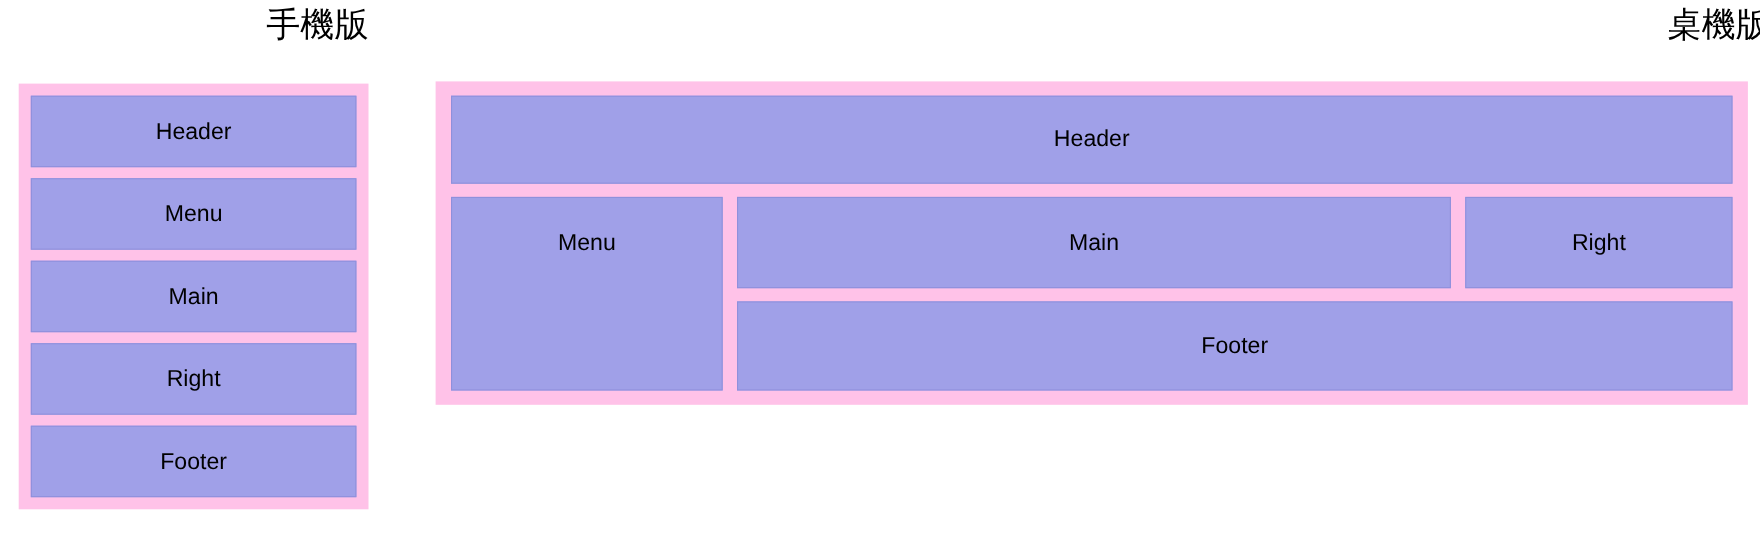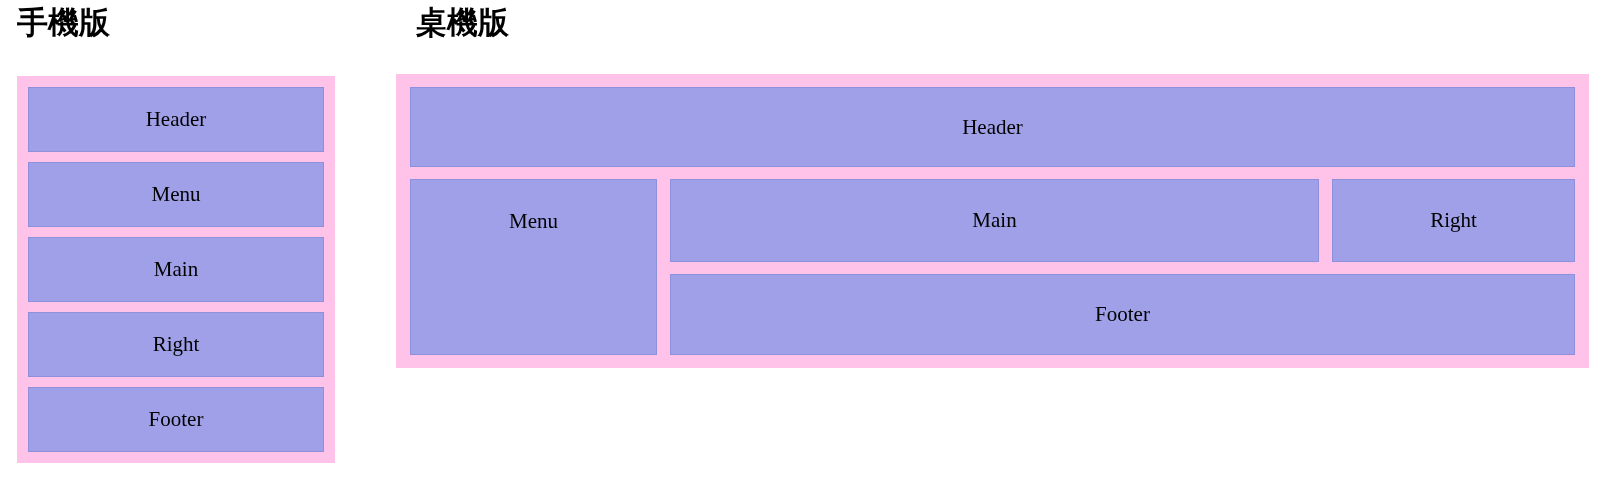--- a/index.html
+++ b/index.html
@@ -14,35 +14,35 @@
     position: relative;
     width: 1600px;
     height: 489px;
     overflow: hidden;
     font-family: "Liberation Sans", sans-serif;
   }
 
   .section-title {
     position: absolute;
     top: 4px;
-    text-align: left;
-    font-weight: bold;
+    text-align: right;
+    font-weight: normal;
     font-size: 31px;
     line-height: 38px;
     color: var(--text);
     font-family: "Liberation Sans", sans-serif;
   }
   #mobile-title  { left: 17px;  width: 318px; }
   #desktop-title { left: 416px; width: 1193px; }
 
   .box {
     background: var(--box);
     border: 1px solid var(--box-border);
     color: var(--text);
-    font-family: Liberation Serif, serif;
+    font-family: Liberation Sans, sans-serif;
     font-size: 21px;
     text-align: center;
   }
 
   
   #mobile-container {
     position: absolute;
     left: 17px;
     top: 76px;
     width: 318px;

